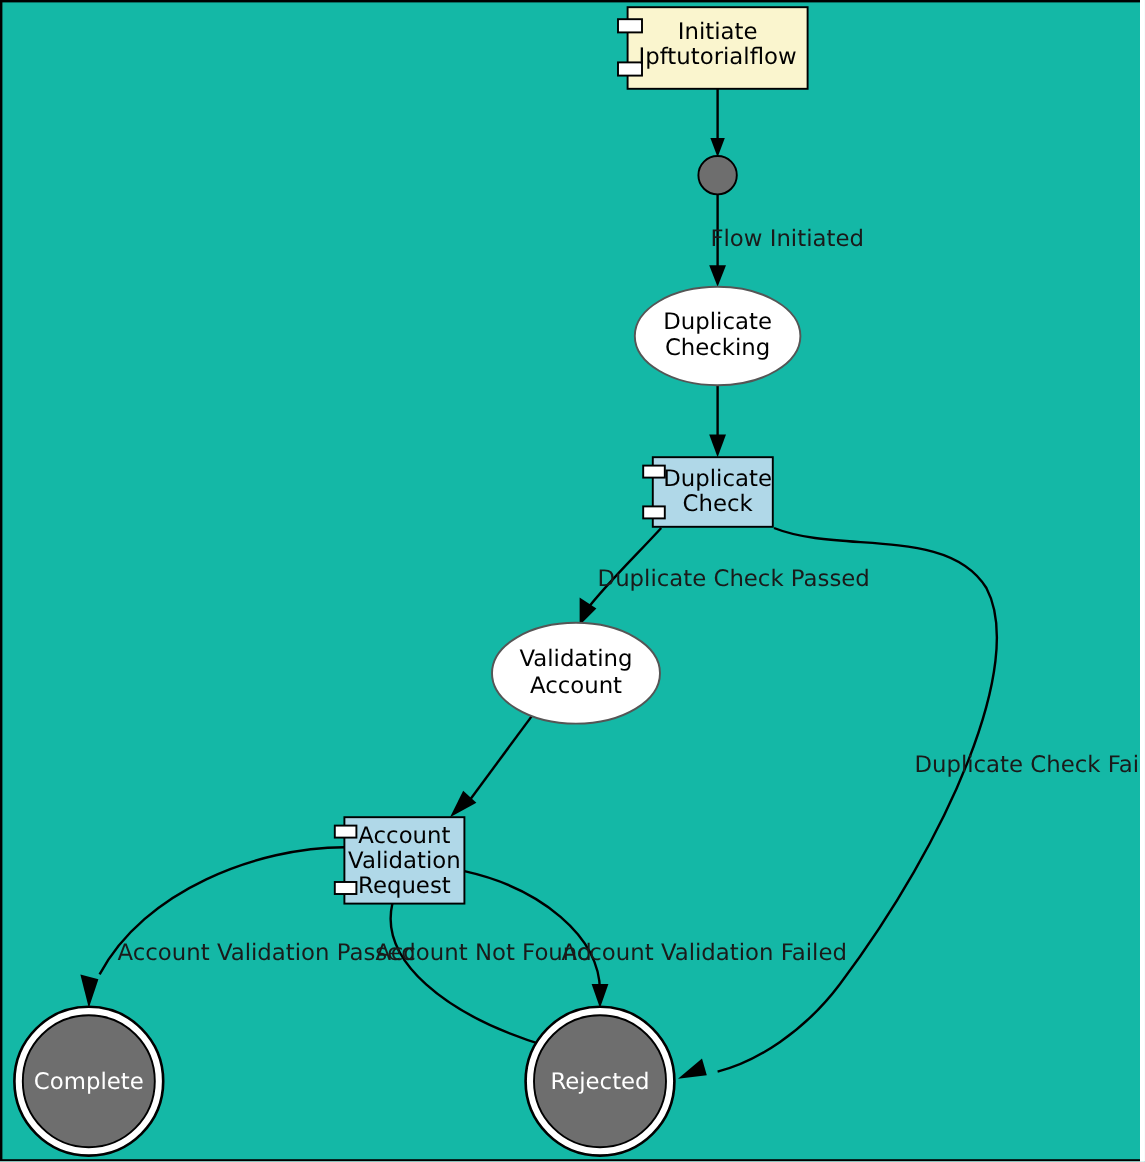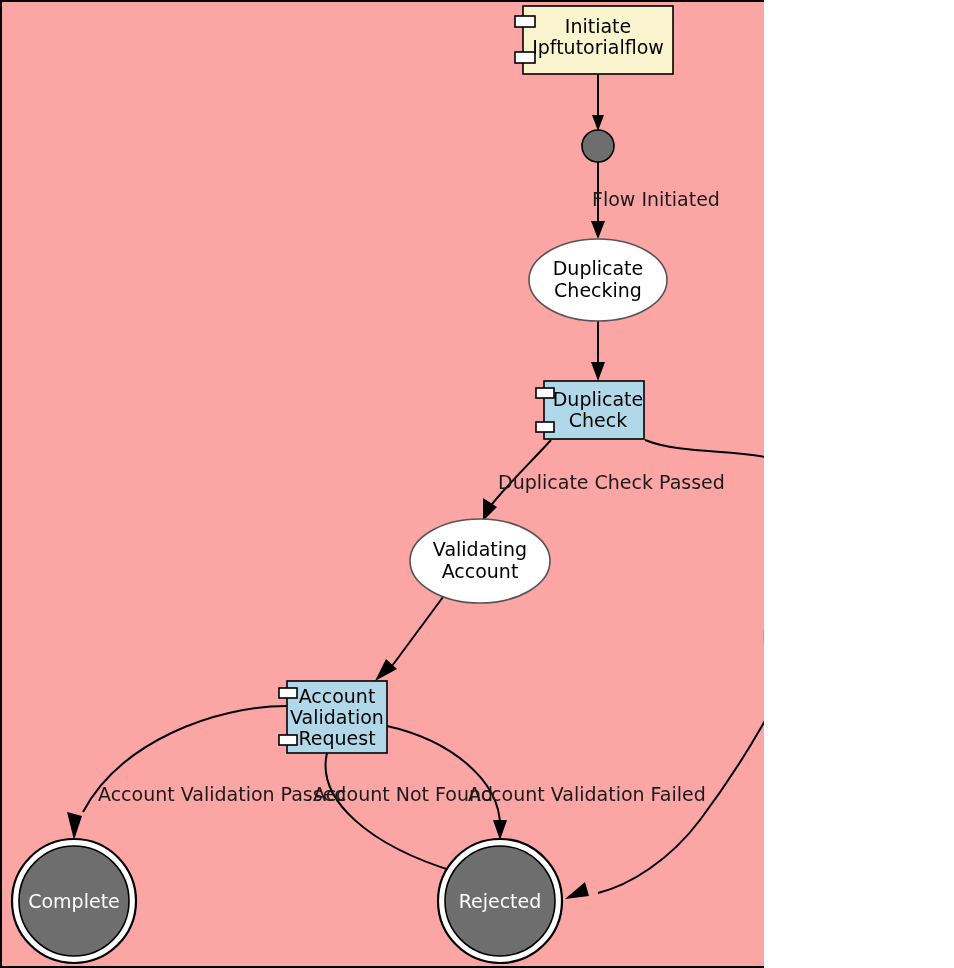--- a/index.html
+++ b/index.html
@@ -5,23 +5,23 @@
   html, body {
     margin: 0;
     padding: 0;
     background: #ffffff;
   }
   body {
     font-family: "DejaVu Sans", sans-serif;
   }
   #canvas {
     position: relative;
-    width: 764px;
+    width: 950px;
     height: 968px;
-    background: #fca5a5;
+    background: #14b8a6;
     overflow: hidden;
     text-align: center;
   }
   #diagram-svg {
     position: absolute;
     left: 0;
     top: 0;
     width: 954px;
     height: 968px;
     display: block;

